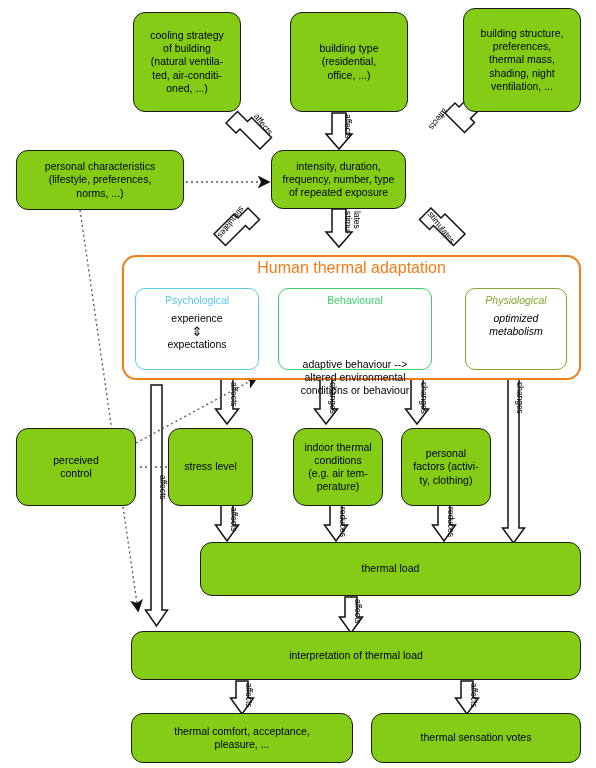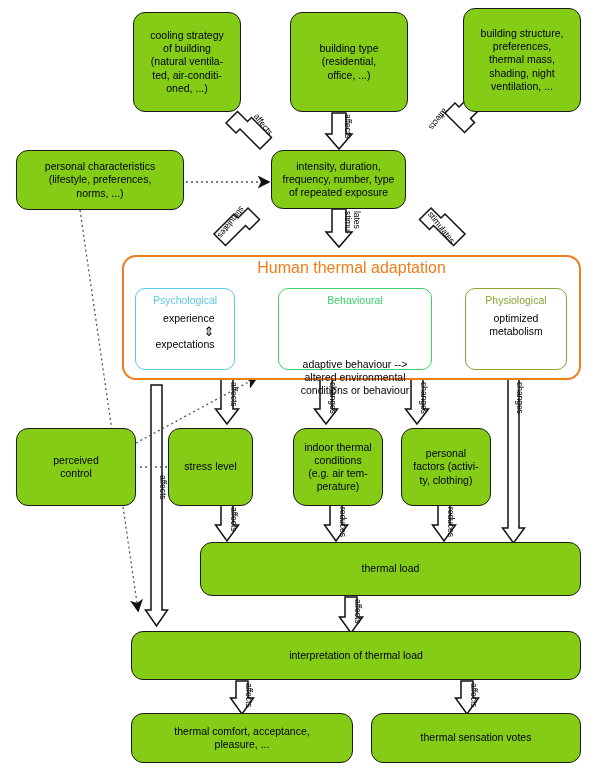--- a/index.html
+++ b/index.html
@@ -69,21 +69,21 @@
     color:#5bc8e8;
     margin-bottom:5px;
   }
   .sub .sub-body{
     font-size:10.5px;
     line-height:13.2px;
     color:#000;
   }
   .sub.green{border-color:#3ad16a;gap:46px;}
   .sub.green .sub-title{color:#3ad16a;}
-  .sub.olive{border-color:#86a632;}
+  .sub.olive{border-color:#86a632;font-style:italic;}
   .sub.olive .sub-title{color:#86a632;}
 
   svg.overlay{
     position:absolute;
     left:0;top:0;
     width:596px;height:768px;
     z-index:2;
     pointer-events:none;
   }
   .alabel{
@@ -234,21 +234,21 @@
         <div>intensity, duration,</div>
         <div>frequency, number, type</div>
         <div>of repeated exposure</div>
       </span>
   </div>
 
   <div class="group-box" style="left:122px;top:255px;width:459px;height:125px;">
     <div class="group-title">Human thermal adaptation</div>
   </div>
 
-  <div class="sub" style="left:135px;top:288px;width:100px;height:82px;text-align:right;">
+  <div class="sub" style="left:135px;top:288px;width:124px;height:82px;">
     <div class="sub-title">Psychological</div>
     <div class="sub-body">
       <div>experience</div>
       <div class="updown">⇕</div>
       <div>expectations</div>
     </div>
   </div>
 
   <div class="sub green" style="left:278px;top:288px;width:154px;height:82px;">
     <div class="sub-title">Behavioural</div>

